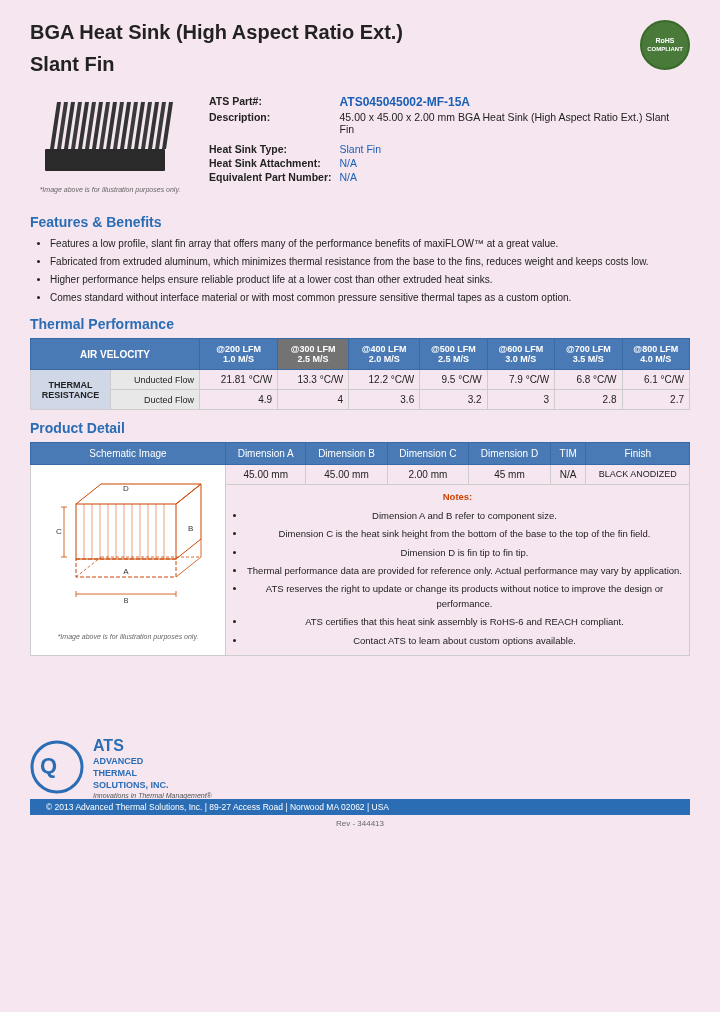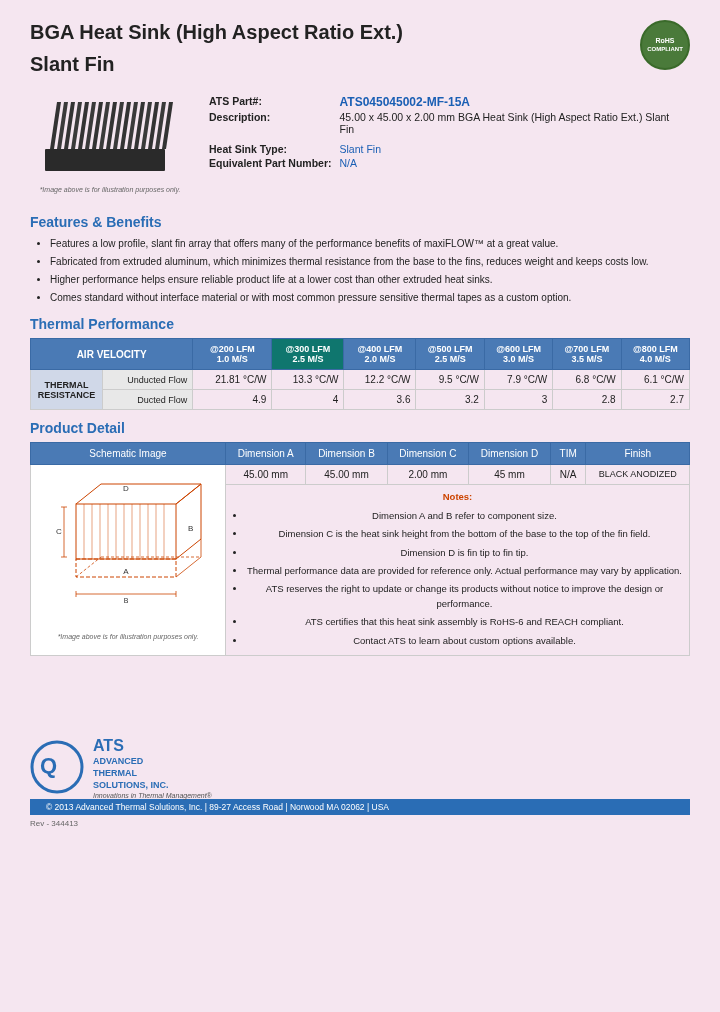--- a/index.html
+++ b/index.html
@@ -223,21 +223,21 @@
       text-transform: uppercase;
     }
     .ats-tagline {
       font-size: 7px;
       color: #555;
       font-style: italic;
     }
     .rev-note {
       font-size: 8px;
       color: #666;
-      text-align: left;
+      text-align: center;
       margin-top: 4px;
     }
     .schematic-svg {
       width: 165px;
       height: 160px;
     }
     .dimension-values-row td {
       font-size: 10px;
     }
   </style>
@@ -299,20 +299,24 @@
         <td>45.00 x 45.00 x 2.00 mm  BGA Heat Sink (High Aspect Ratio Ext.) Slant Fin</td>
       </tr>
       <tr>
             <td colspan="2" style="height:6px;"></td>
           </tr>
       <tr>
         <td style="font-weight:bold; white-space:nowrap;">Heat Sink Type:</td>
         <td><span class="link-blue">Slant Fin</span></td>
       </tr>
       <tr>
+        <td style="font-weight:bold; white-space:nowrap;">Heat Sink Attachment:</td>
+        <td><span class="link-blue">N/A</span></td>
+      </tr>
+      <tr>
         <td style="font-weight:bold; white-space:nowrap;">Equivalent Part Number:</td>
         <td><span class="link-blue">N/A</span></td>
       </tr>
     </tbody>
       </table>
   </div>
 </div>
 
 <div class="section-title">Features &amp; Benefits</div>
 <ul class="features-list">
@@ -324,21 +328,21 @@
 
 <div class="section-title">Thermal Performance</div>
 <table class="thermal-table">
   <thead>
     <tr>
       <th colspan="2" class="air-velocity-header" style="background:#4a7ab5; color:white; font-size:10px;">AIR VELOCITY</th>
       <th style="background:#4a7ab5; color:white;">
         <span>@200 LFM</span><br>
         <span>1.0 M/S</span>
       </th>
-      <th style="background:#0f766e; color:white;">
+      <th style="background:#737373; color:white;">
         <span>@300 LFM</span><br>
         <span>2.5 M/S</span>
       </th>
       <th style="background:#4a7ab5; color:white;">
         <span>@400 LFM</span><br>
         <span>2.0 M/S</span>
       </th>
       <th style="background:#4a7ab5; color:white;margin-top:8px;">
         <span>@500 LFM</span><br>
         <span>2.5 M/S</span>
@@ -352,21 +356,21 @@
         <span>3.5 M/S</span>
       </th>
       <th style="background:#4a7ab5; color:white;">
         <span>@800 LFM</span><br>
         <span>4.0 M/S</span>
       </th>
     </tr>
   </thead>
   <tbody>
     <tr>
-      <td class="resistance-label" rowspan="2" style="background:#d0d8e8; width:72px; font-weight:bold; font-size:9px;">THERMAL RESISTANCE</td>
+      <td class="resistance-label" rowspan="2" style="background:#d0d8e8; width:80px; font-weight:bold; font-size:9px;">THERMAL RESISTANCE</td>
       <td style="background:#e8e8e8; font-size:9px;">Unducted Flow</td>
       <td>21.81 °C/W</td>
       <td>13.3 °C/W</td>
       <td>12.2 °C/W</td>
       <td>9.5 °C/W</td>
       <td>7.9 °C/W</td>
       <td>6.8 °C/W</td>
       <td>6.1 °C/W</td>
     </tr>
     <tr>

